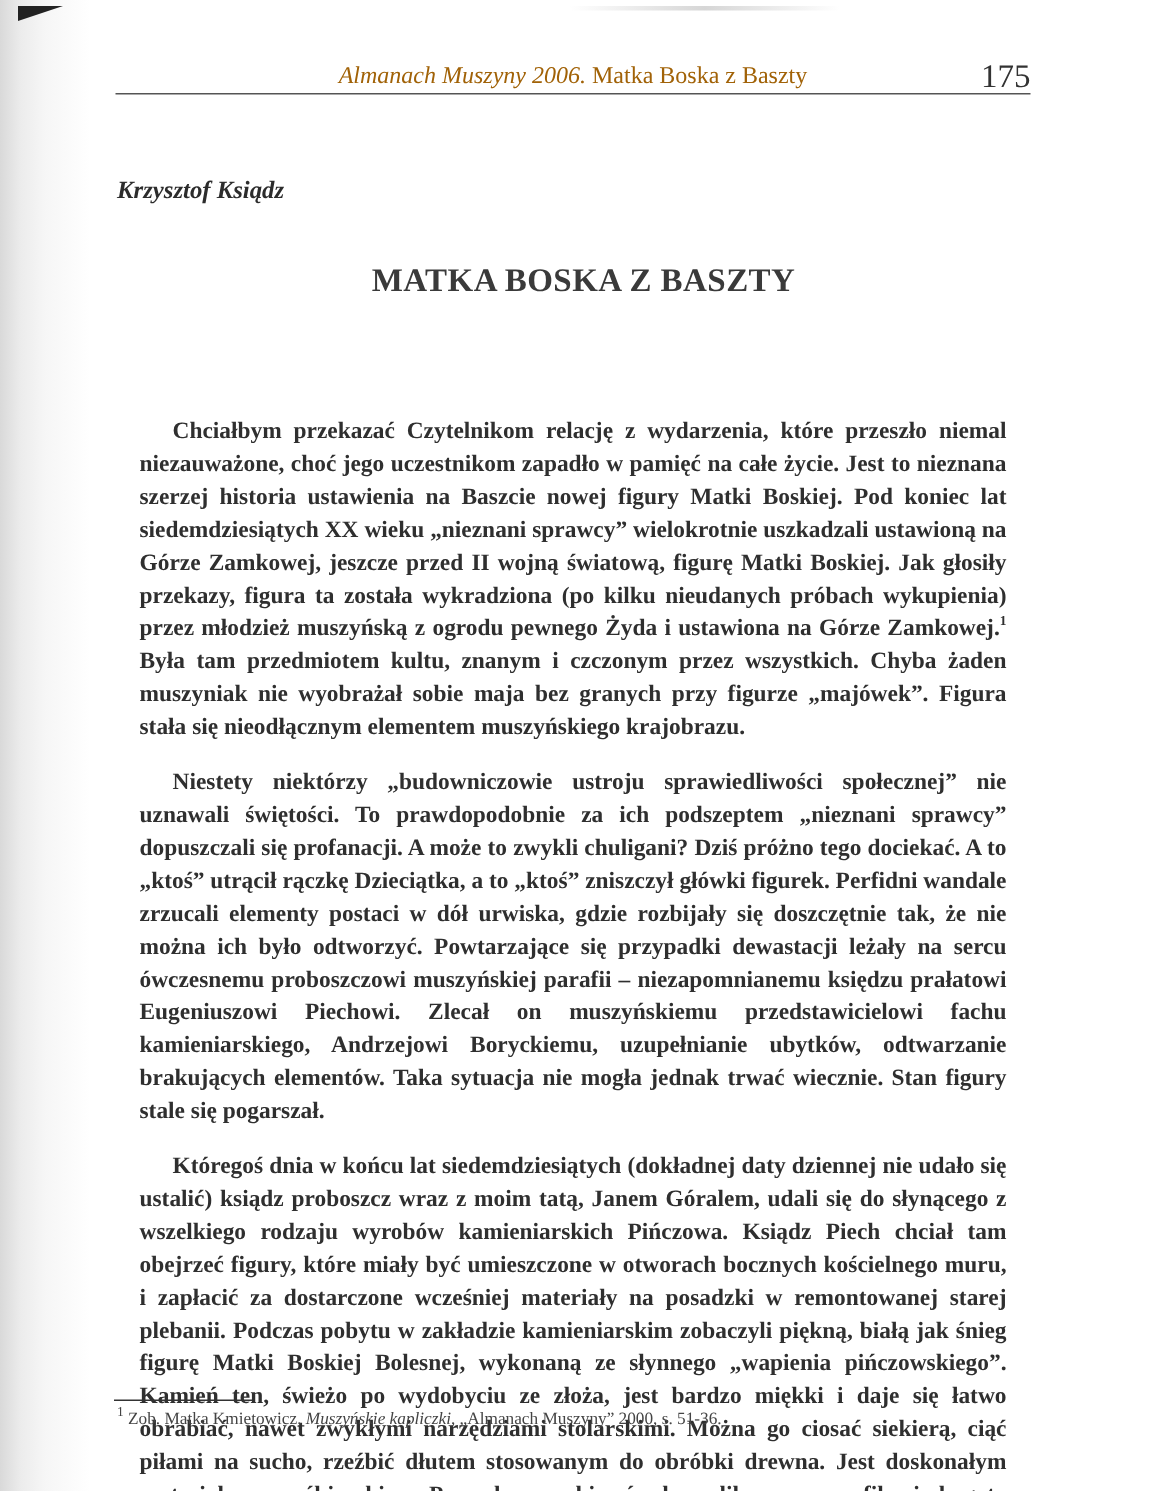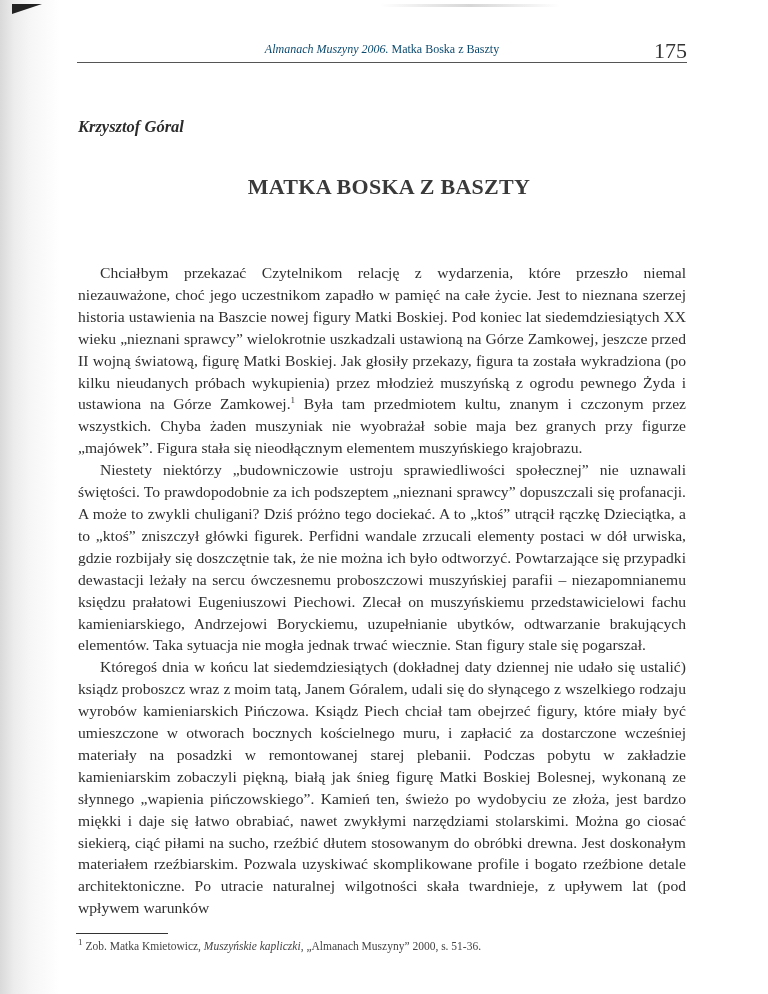--- a/index.html
+++ b/index.html
@@ -20,40 +20,40 @@
   .scan-top {
     position: absolute; left: 380px; top: 4px; width: 180px; height: 3px;
     background: linear-gradient(to right, rgba(220,220,220,0), #d6d6d6, rgba(220,220,220,0));
   }
   .running-head {
     position: absolute; left: 77px; top: 38px; width: 610px; height: 24px;
     border-bottom: 1px solid #555;
   }
   .rh-center {
     position: absolute; left: 0; right: 0; top: 4px; text-align: center;
-    font-size: 12px; color: #0c4a6e;
+    font-size: 16px; color: #a16207;
   }
   .rh-journal { font-style: italic; }
   .rh-page {
     position: absolute; right: 0; top: 0; font-size: 22px; color: #333;
   }
   .author {
     position: absolute; left: 78px; top: 117px;
     font-size: 16.5px; font-style: italic; font-weight: bold; color: #2c2c2c;
   }
   .title {
     position: absolute; left: 0; right: 0; top: 174px; text-align: center;
     font-size: 22px; font-weight: bold; color: #3a3a3a; letter-spacing: 0.3px;
     padding-left: 10px;
   }
   .body-text {
     position: absolute; left: 78px; top: 262px; width: 608px;
     font-size: 15.6px; line-height: 21.9px; text-align: justify; color: #2f2f2f;
   }
-  .body-text p { margin: 0; text-indent: 22px; }
+  .body-text p { margin: 15px; text-indent: 22px; font-weight: bold; }
   .footnote-rule {
     position: absolute; left: 76px; top: 933px; width: 92px; height: 1px; background: #333;
   }
   .footnote {
     position: absolute; left: 78px; top: 940px; font-size: 11.5px; color: #444;
   }
   .footnote i { font-style: italic; }
   sup { font-size: 9px; line-height: 0; }
 </style>
 </head>
@@ -64,21 +64,21 @@
 <div class="scan-top"></div>
 
 <header class="running-head">
   <div class="rh-center">
     <span class="rh-journal">Almanach Muszyny 2006.</span>
     <span>Matka Boska z Baszty</span>
   </div>
   <span class="rh-page">175</span>
 </header>
 
-<div class="author">Krzysztof Góral</div>
+<div class="author">Krzysztof Ksiądz</div>
 
 <h1 class="title" style="margin:0;">MATKA BOSKA Z BASZTY</h1>
 
 <main class="body-text">
   <p><span>Chciałbym przekazać Czytelnikom relację z wydarzenia, które przeszło niemal niezauważone, choć jego uczestnikom zapadło w pamięć na całe życie. Jest to nieznana szerzej historia ustawienia na Baszcie nowej figury Matki Boskiej. Pod koniec lat siedemdziesiątych XX wieku „nieznani sprawcy” wielokrotnie uszkadzali ustawioną na Górze Zamkowej, jeszcze przed II wojną światową, figurę Matki Boskiej. Jak głosiły przekazy, figura ta została wykradziona (po kilku nieudanych próbach wykupienia) przez młodzież muszyńską z ogrodu pewnego Żyda i ustawiona na Górze Zamkowej.</span><sup>1</sup><span> Była tam przedmiotem kultu, znanym i czczonym przez wszystkich. Chyba żaden muszyniak nie wyobrażał sobie maja bez granych przy figurze „majówek”. Figura stała się nieodłącznym elementem muszyńskiego krajobrazu.</span></p>
   <p>Niestety niektórzy „budowniczowie ustroju sprawiedliwości społecznej” nie uznawali świętości. To prawdopodobnie za ich podszeptem „nieznani sprawcy” dopuszczali się profanacji. A może to zwykli chuligani? Dziś próżno tego dociekać. A to „ktoś” utrącił rączkę Dzieciątka, a to „ktoś” zniszczył główki figurek. Perfidni wandale zrzucali elementy postaci w dół urwiska, gdzie rozbijały się doszczętnie tak, że nie można ich było odtworzyć. Powtarzające się przypadki dewastacji leżały na sercu ówczesnemu proboszczowi muszyńskiej parafii – niezapomnianemu księdzu prałatowi Eugeniuszowi Piechowi. Zlecał on muszyńskiemu przedstawicielowi fachu kamieniarskiego, Andrzejowi Boryckiemu, uzupełnianie ubytków, odtwarzanie brakujących elementów. Taka sytuacja nie mogła jednak trwać wiecznie. Stan figury stale się pogarszał.</p>
   <p>Któregoś dnia w końcu lat siedemdziesiątych (dokładnej daty dziennej nie udało się ustalić) ksiądz proboszcz wraz z moim tatą, Janem Góralem, udali się do słynącego z wszelkiego rodzaju wyrobów kamieniarskich Pińczowa. Ksiądz Piech chciał tam obejrzeć figury, które miały być umieszczone w otworach bocznych kościelnego muru, i zapłacić za dostarczone wcześniej materiały na posadzki w remontowanej starej plebanii. Podczas pobytu w zakładzie kamieniarskim zobaczyli piękną, białą jak śnieg figurę Matki Boskiej Bolesnej, wykonaną ze słynnego „wapienia pińczowskiego”. Kamień ten, świeżo po wydobyciu ze złoża, jest bardzo miękki i daje się łatwo obrabiać, nawet zwykłymi narzędziami stolarskimi. Można go ciosać siekierą, ciąć piłami na sucho, rzeźbić dłutem stosowanym do obróbki drewna. Jest doskonałym materiałem rzeźbiarskim. Pozwala uzyskiwać skomplikowane profile i bogato rzeźbione detale architektoniczne. Po utracie naturalnej wilgotności skała twardnieje, z upływem lat (pod wpływem warunków</p>
 </main>
 
 <div class="footnote-rule"></div>

